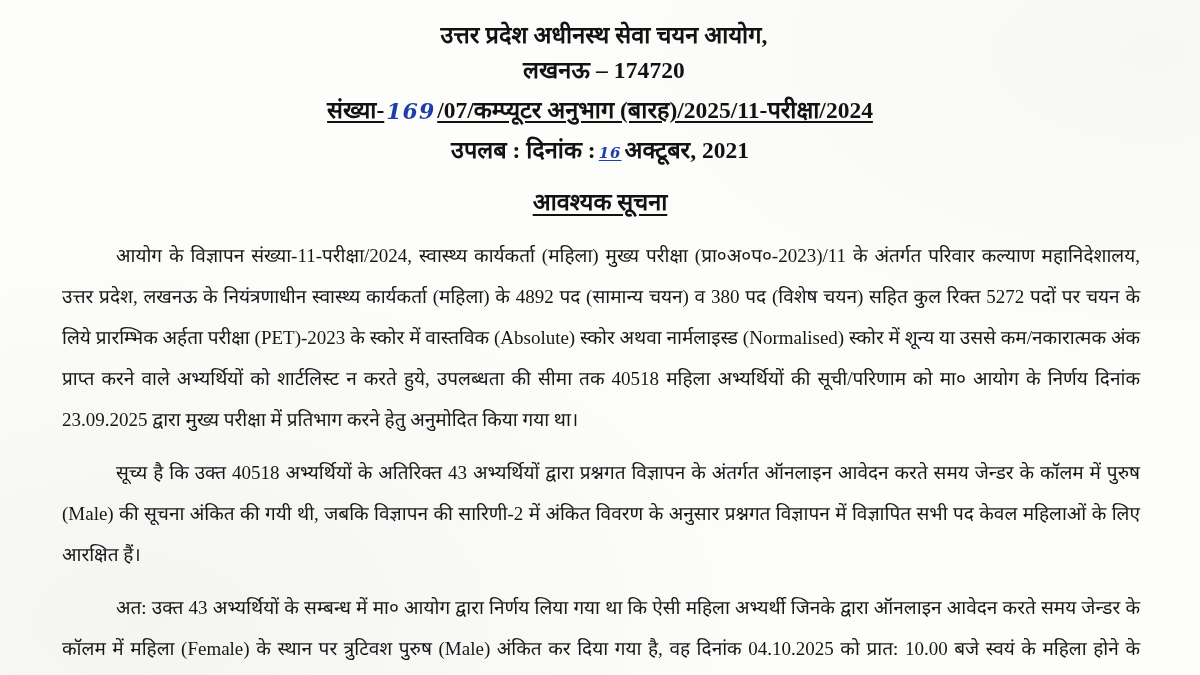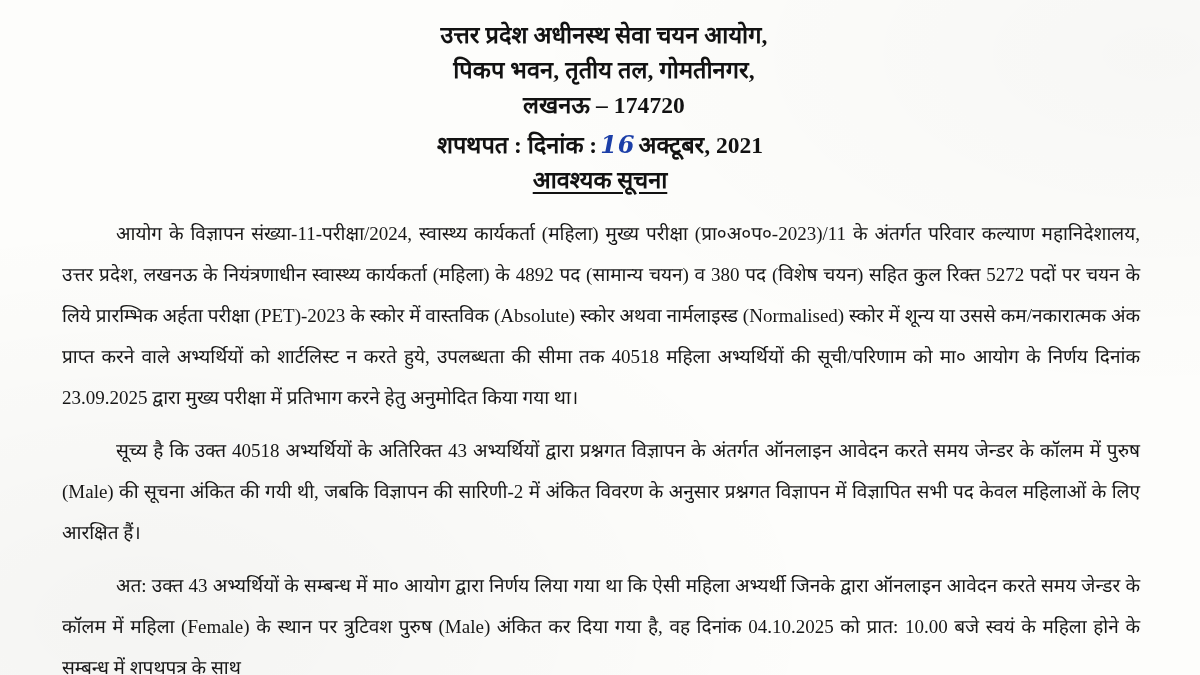--- a/index.html
+++ b/index.html
@@ -65,29 +65,31 @@
     font-size: 23.5px;
     line-height: 36px;
     margin-top: 4px;
     color: #121212;
   }
   .date-line .hw-date {
     font-family: "DejaVu Serif", serif;
     color: #1c3fa8;
     font-style: italic;
     font-weight: 600;
-    font-size: 24px;
+    font-size: 15px;
     letter-spacing: 1px;
+    text-decoration: underline;
     text-underline-offset: 2px;
     padding: 0 3px;
   }
   .subject {
     text-align: center;
     font-weight: 700;
     font-size: 23.5px;
+    margin-top: 14px;
     text-decoration: underline;
     text-underline-offset: 4px;
     color: #121212;
   }
   .body {
     margin: 18px 60px 0 62px;
   }
   p.para {
     margin: 0 0 12px 0;
     font-size: 19px;
@@ -110,26 +112,28 @@
     background: transparent;
   }
 </style>
 </head>
 <body>
 
 <div class="page">
 
   <div class="header">
     <div class="hline">उत्तर प्रदेश अधीनस्थ सेवा चयन आयोग,</div>
-    <div class="hline">पिकप भवन, तृतीय तल, गोमतीनगर,</div>
     <div class="hline">लखनऊ – 174720</div>
 
+    <div class="num-line">
+      <span class="underlined">संख्या-</span><span class="handwritten">169</span><span class="underlined">/07/कम्प्यूटर अनुभाग (बारह)/2025/11-परीक्षा/2024</span>
+    </div>
 
     <div class="date-line">
-      <span>शपथपत : दिनांक :</span><span class="hw-date">16</span><span>अक्टूबर, 2021</span>
+      <span>उपलब : दिनांक :</span><span class="hw-date">16</span><span>अक्टूबर, 2021</span>
     </div>
 
     <div class="subject">आवश्यक सूचना</div>
   </div>
 
   <div class="body">
     <p class="para">आयोग के विज्ञापन संख्या-11-परीक्षा/2024, स्वास्थ्य कार्यकर्ता (महिला) मुख्य परीक्षा (प्रा०अ०प०-2023)/11 के अंतर्गत परिवार कल्याण महानिदेशालय, उत्तर प्रदेश, लखनऊ के नियंत्रणाधीन स्वास्थ्य कार्यकर्ता (महिला) के 4892 पद (सामान्य चयन) व 380 पद (विशेष चयन) सहित कुल रिक्त 5272 पदों पर चयन के लिये प्रारम्भिक अर्हता परीक्षा (PET)-2023 के स्कोर में वास्तविक (Absolute) स्कोर अथवा नार्मलाइस्ड (Normalised) स्कोर में शून्य या उससे कम/नकारात्मक अंक प्राप्त करने वाले अभ्यर्थियों को शार्टलिस्ट न करते हुये, उपलब्धता की सीमा तक 40518 महिला अभ्यर्थियों की सूची/परिणाम को मा० आयोग के निर्णय दिनांक 23.09.2025 द्वारा मुख्य परीक्षा में प्रतिभाग करने हेतु अनुमोदित किया गया था।</p>
     <p class="para">सूच्य है कि उक्त 40518 अभ्यर्थियों के अतिरिक्त 43 अभ्यर्थियों द्वारा प्रश्नगत विज्ञापन के अंतर्गत ऑनलाइन आवेदन करते समय जेन्डर के कॉलम में पुरुष (Male) की सूचना अंकित की गयी थी, जबकि विज्ञापन की सारिणी-2 में अंकित विवरण के अनुसार प्रश्नगत विज्ञापन में विज्ञापित सभी पद केवल महिलाओं के लिए आरक्षित हैं।</p>
     <p class="para">अत: उक्त 43 अभ्यर्थियों के सम्बन्ध में मा० आयोग द्वारा निर्णय लिया गया था कि ऐसी महिला अभ्यर्थी जिनके द्वारा ऑनलाइन आवेदन करते समय जेन्डर के कॉलम में महिला (Female) के स्थान पर त्रुटिवश पुरुष (Male) अंकित कर दिया गया है, वह दिनांक 04.10.2025 को प्रात: 10.00 बजे स्वयं के महिला होने के सम्बन्ध में शपथपत्र के साथ</p>
   </div>

